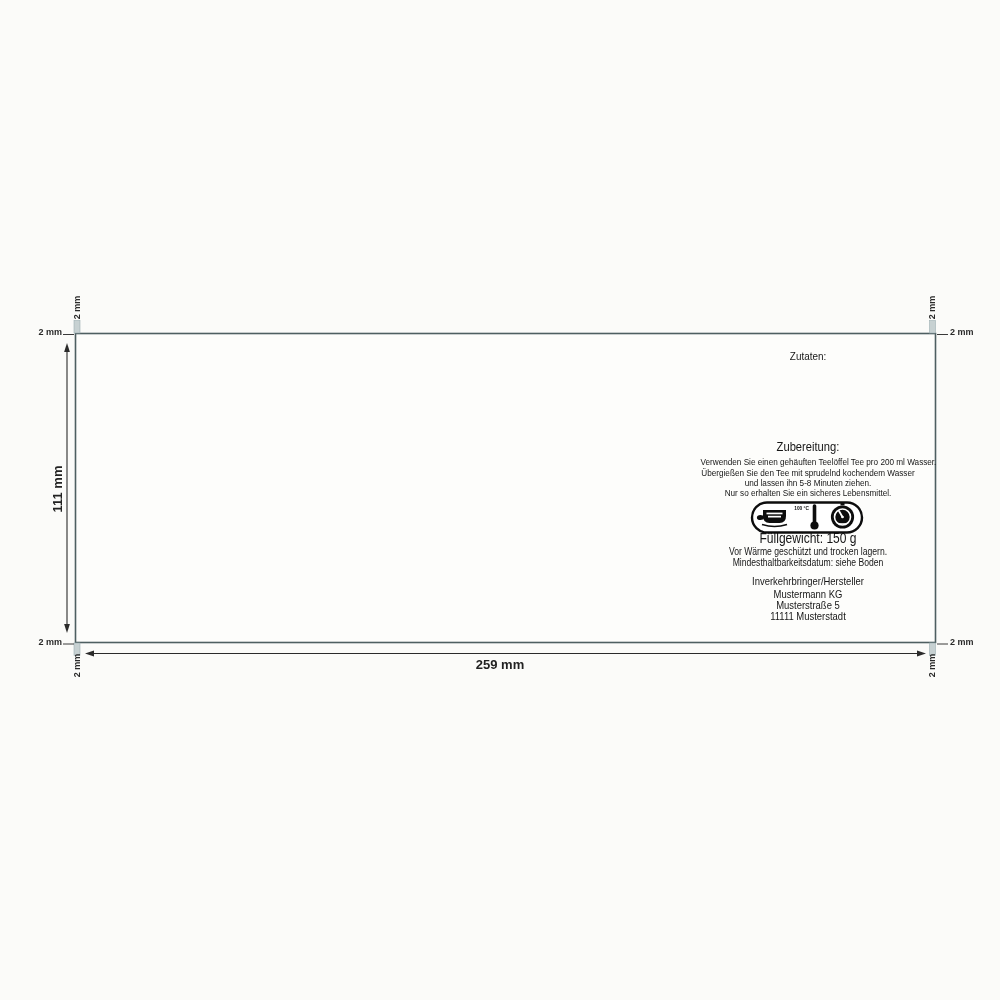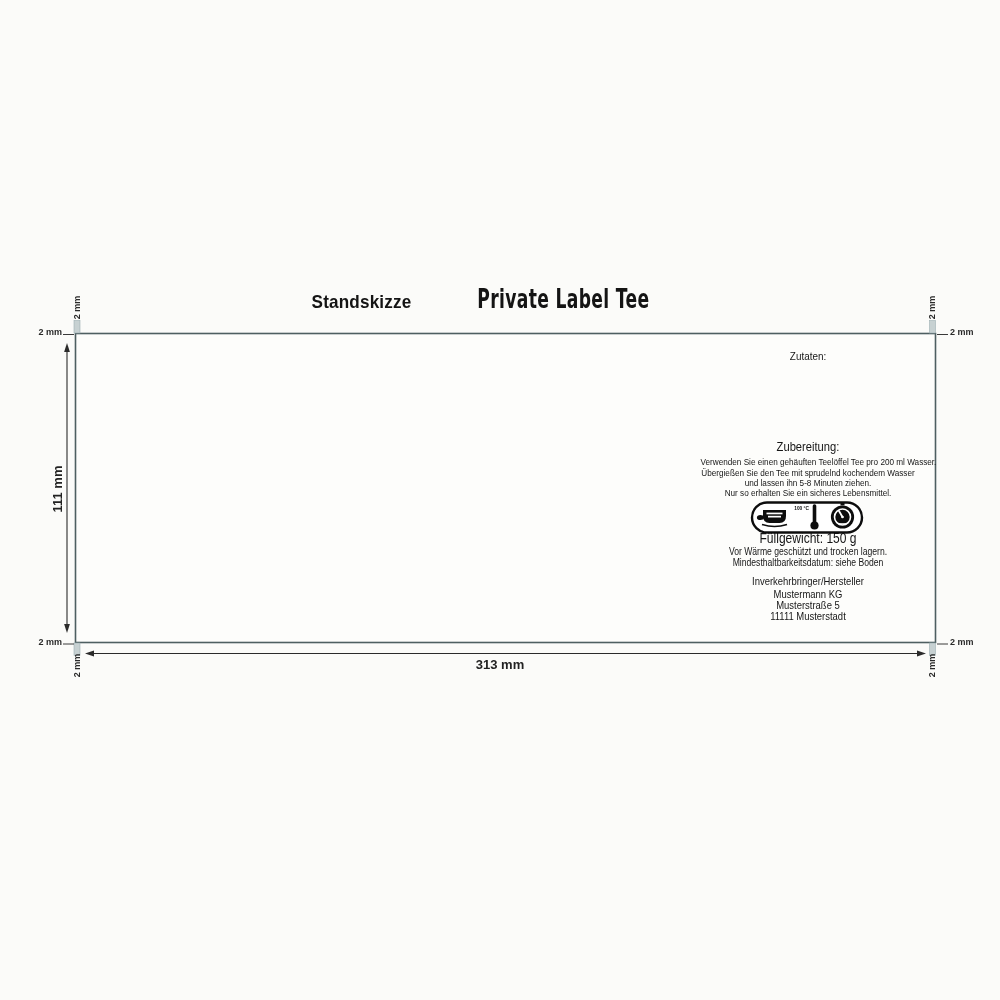--- a/index.html
+++ b/index.html
@@ -64,24 +64,20 @@
   .manu-head{top:242px;font-size:11px;line-height:12px;}
   .manu-0{top:254.5px;font-size:11px;line-height:12px;}
   .manu-1{top:265.5px;font-size:11px;line-height:12px;}
   .manu-2{top:276.5px;font-size:11px;line-height:12px;}
 </style>
 </head>
 <body>
 
 <div class="canvas">
 
-  <div class="title-row">
-    <span class="title-label">Standskizze</span>
-    <span class="title-product">Private Label Tee</span>
-  </div>
 
   <svg class="overlay" width="1000" height="1000" viewBox="0 0 1000 1000">
 
     <g>
       <rect x="75.5" y="333.5" width="860" height="309" fill="#fdfdfb" stroke="#4e5f61" stroke-width="1.6"></rect>
     </g>
 
     <g fill="#c7d1d2" stroke="#9db0b2" stroke-width="0.6">
       <rect x="74" y="320.5" width="6" height="12.5"></rect>
       <rect x="929.5" y="320.5" width="6" height="12.5"></rect>
@@ -113,21 +109,21 @@
   <div class="abs bleed-label" style="left:950px;top:327px;width:32px;text-align:left;">2 mm</div>
   <div class="abs bleed-label" style="left:30px;top:637px;width:32px;text-align:right;">2 mm</div>
   <div class="abs bleed-label" style="left:950px;top:637px;width:32px;text-align:left;">2 mm</div>
 
   <div class="abs bleed-label rot" style="left:61px;top:302px;width:32px;text-align:center;">2 mm</div>
   <div class="abs bleed-label rot" style="left:916px;top:302px;width:32px;text-align:center;">2 mm</div>
   <div class="abs bleed-label rot" style="left:61px;top:660px;width:32px;text-align:center;">2 mm</div>
   <div class="abs bleed-label rot" style="left:916px;top:660px;width:32px;text-align:center;">2 mm</div>
 
   <div class="abs dim-label rot" style="left:18px;top:481px;width:80px;height:16px;">111 mm</div>
-  <div class="abs dim-label" style="left:440px;top:657px;width:120px;">313 mm</div>
+  <div class="abs dim-label" style="left:440px;top:657px;width:120px;">259 mm</div>
 
   <div class="content">
     <div class="line ingredients">Zutaten:</div>
 
     <div class="line prep-heading">Zubereitung:</div>
     <div class="line prep-0">Verwenden Sie einen gehäuften Teelöffel Tee pro 200 ml Wasser.</div>
     <div class="line prep-1">Übergießen Sie den Tee mit sprudelnd kochendem Wasser</div>
     <div class="line prep-2">und lassen ihn 5-8 Minuten ziehen.</div>
     <div class="line prep-3">Nur so erhalten Sie ein sicheres Lebensmittel.</div>
 

